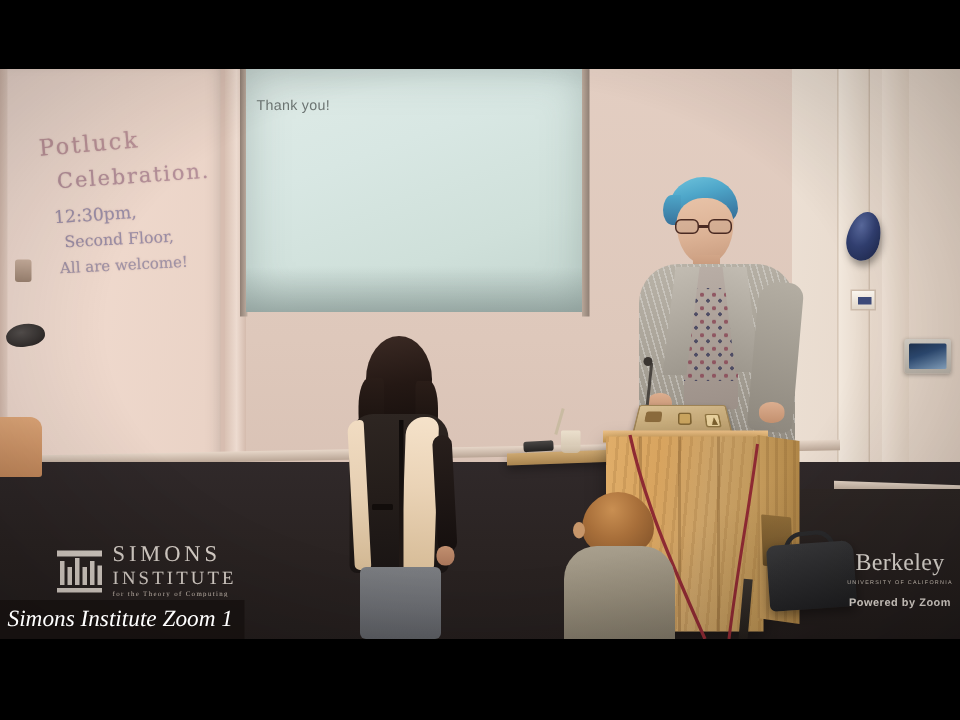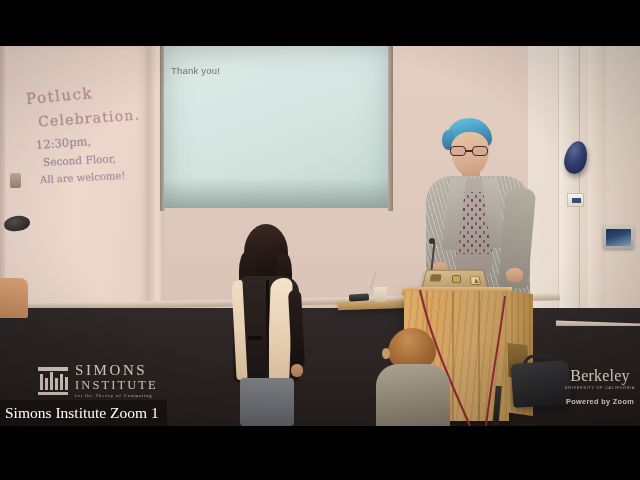--- a/index.html
+++ b/index.html
@@ -504,20 +504,21 @@
     display: block; margin-top: 7px; font-weight: bold;
   }
 
   
   .namelabel {
     position: absolute; left: 0; top: 400px;
     height: 26px; min-width: 140px;
     background: rgba(20,16,14,.78);
     display: flex; align-items: center;
     padding: 0 8px 0 5px;
+    font-style: italic;
   }
   .namelabel span {
     font-family: "Liberation Serif", serif;
     font-size: 15.5px; color: #ffffff; white-space: nowrap;
   }
 
   
   .lb-top { position:absolute; left:0; top:0; width:640px; height:46px; background:#000; }
   .lb-bot { position:absolute; left:0; top:426px; width:640px; height:54px; background:#000; }
 

